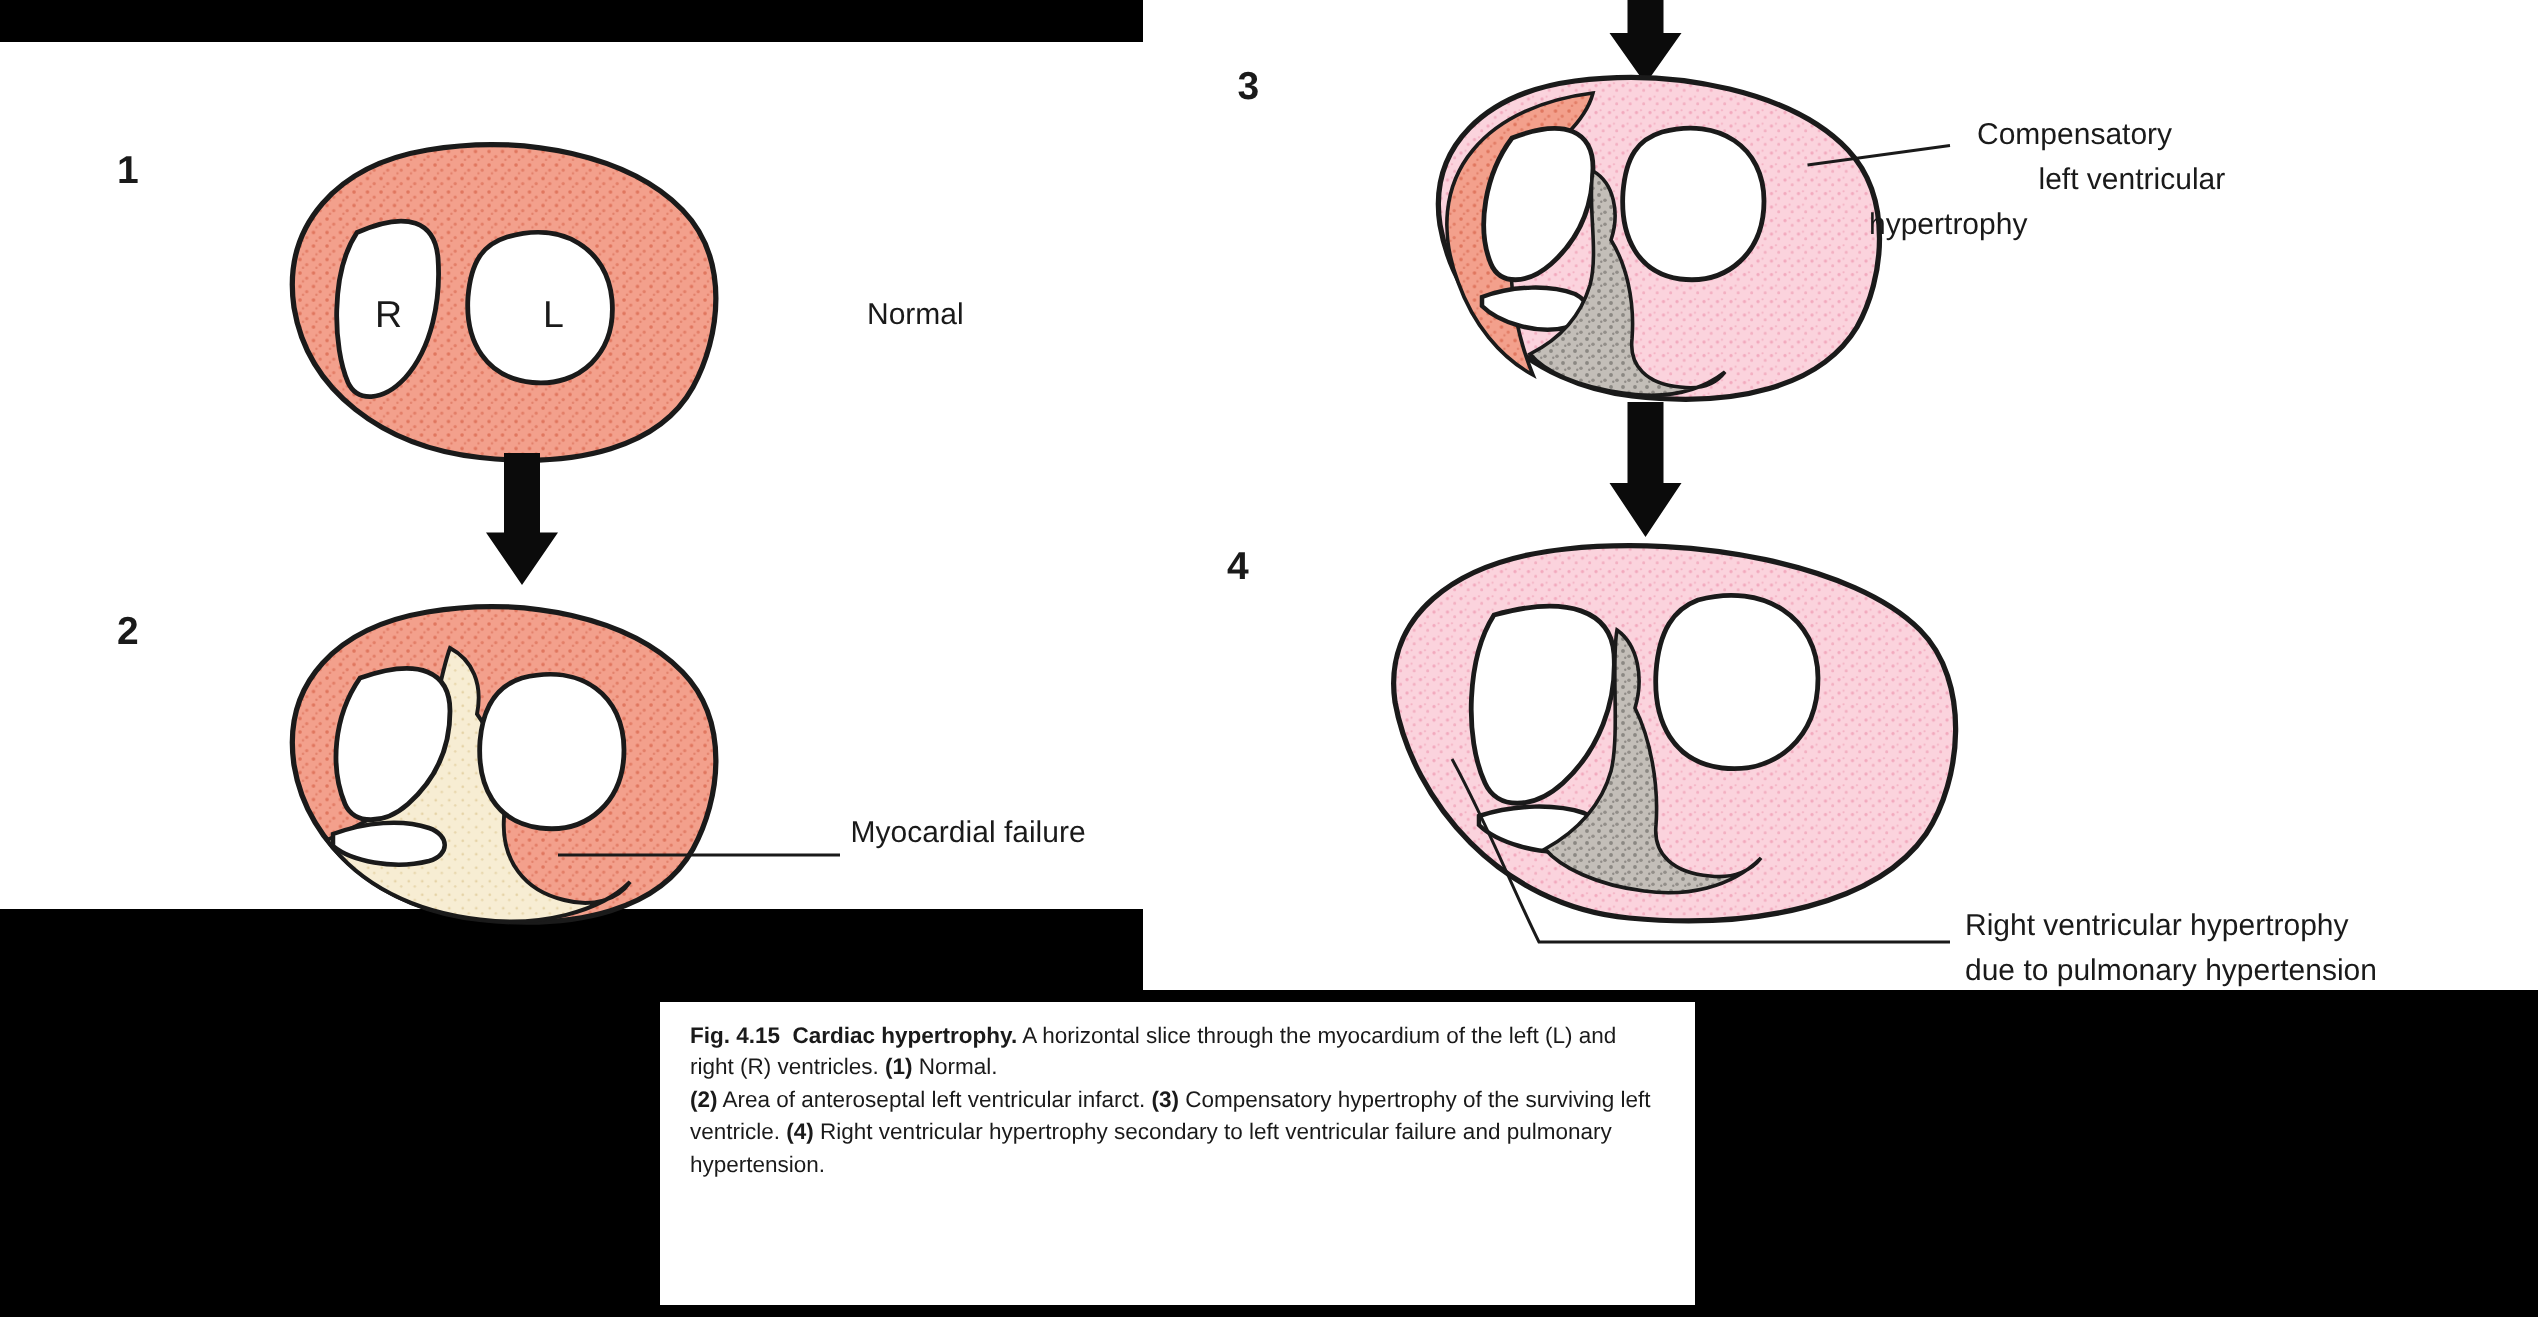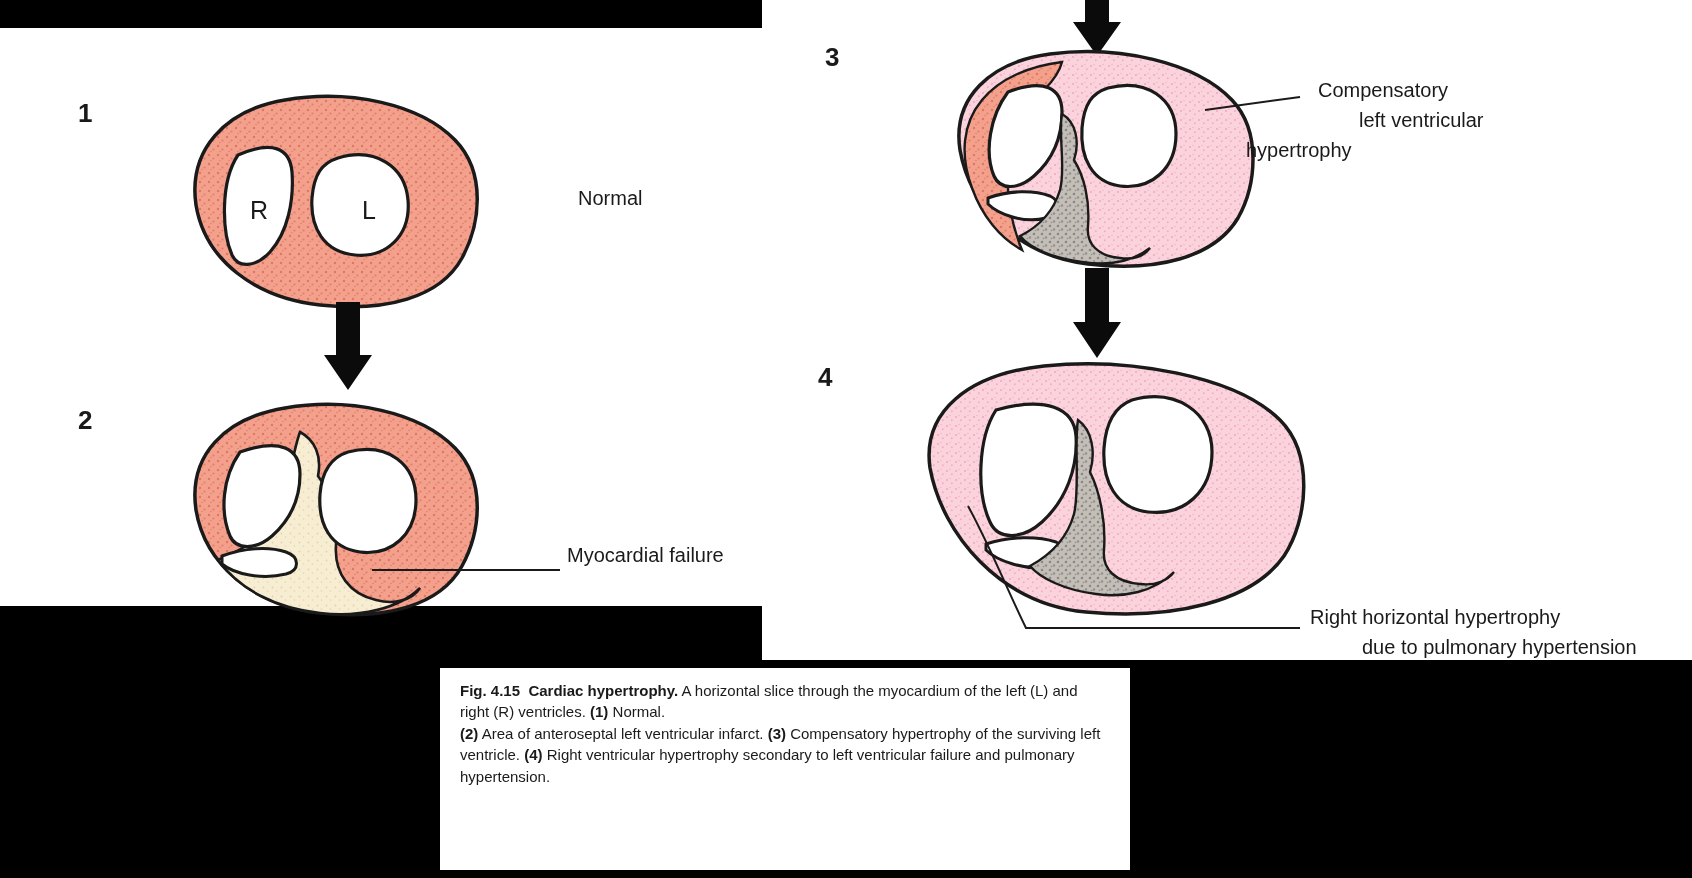--- a/index.html
+++ b/index.html
@@ -207,25 +207,25 @@
 </svg>
 
 <div class="num" style="left:78px;  top:98px;">1</div>
 <div class="num" style="left:78px;  top:405px;">2</div>
 <div class="num" style="left:825px; top:42px;">3</div>
 <div class="num" style="left:818px; top:362px;">4</div>
 
 <div class="chamber-letter" style="left:250px; top:196px;">R</div>
 <div class="chamber-letter" style="left:362px; top:196px;">L</div>
 
-<div class="label" style="left:578px; top:186px;">Normal</div>
+<div class="label" style="left:578px; top:198px;">Normal</div>
 <div class="label" style="left:567px; top:543px;">Myocardial failure</div>
 
 <div class="label" style="left:1318px; top:78px;">Compensatory</div>
 <div class="label" style="left:1318px; top:108px;margin-left:41px;">left ventricular</div>
 <div class="label" style="left:1246px; top:138px;">hypertrophy</div>
 
-<div class="label" style="left:1310px; top:605px;">Right horizontal hypertrophy</div>
-<div class="label" style="left:1362px; top:635px;">due to pulmonary hypertension</div>
+<div class="label" style="left:1310px; top:605px;">Right ventricular hypertrophy</div>
+<div class="label" style="left:1310px; top:635px;">due to pulmonary hypertension</div>
 
 <div id="caption-text">
   <b>Fig. 4.15</b>&nbsp;&nbsp;<b>Cardiac hypertrophy.</b><span> A horizontal slice through the myocardium of the left (L) and right (R) ventricles. </span><b>(1)</b><span> Normal.</span><br><b>(2)</b><span> Area of anteroseptal left ventricular infarct. </span><b>(3)</b><span> Compensatory hypertrophy of the surviving left ventricle. </span><b>(4)</b><span> Right ventricular hypertrophy secondary to left ventricular failure and pulmonary hypertension.</span>
 </div>
 
 </body></html>

